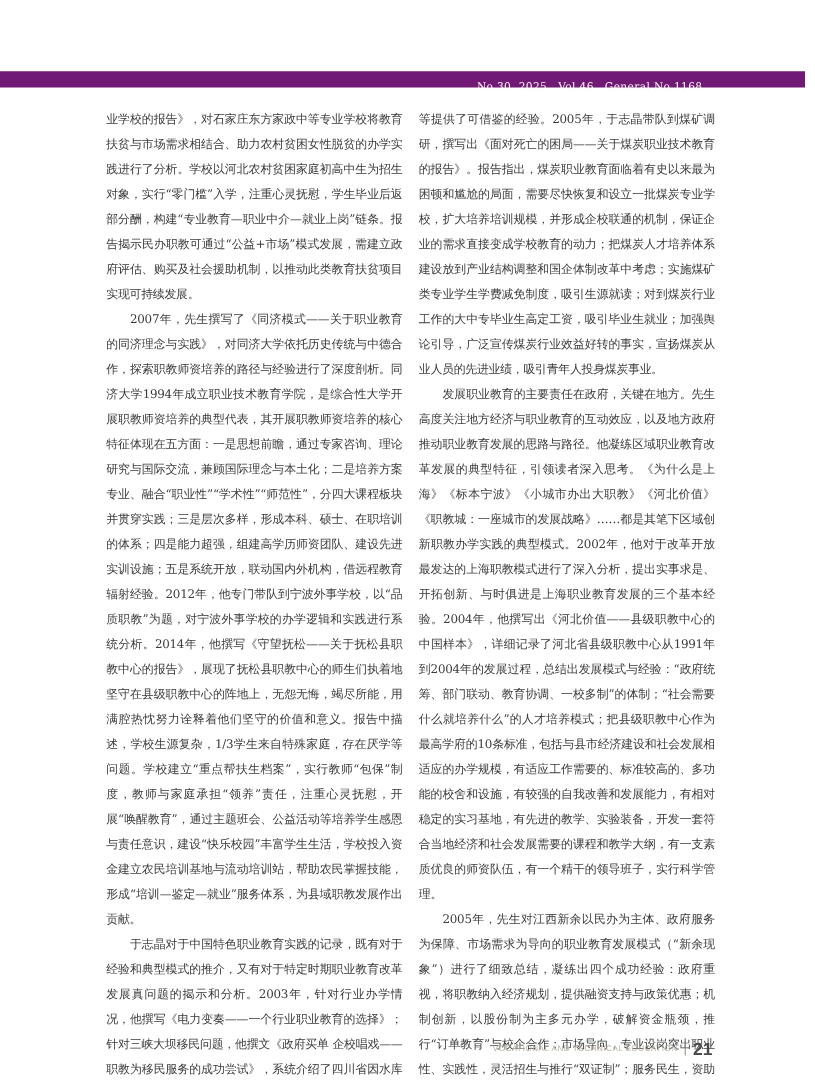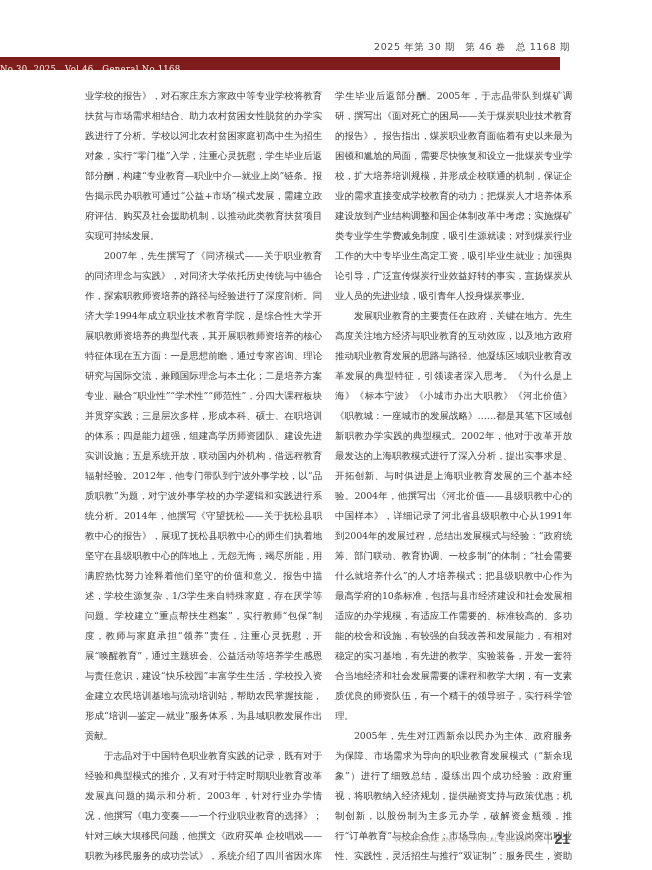--- a/index.html
+++ b/index.html
@@ -13,23 +13,23 @@
   }
   .header-cn {
     position:absolute; top:41px; right:82px;
     font-size:9.5px; color:#4a4a4a;
     font-family:"DejaVu Sans", sans-serif;
     letter-spacing:0.6px;
     white-space:nowrap;
   }
   .header-bar {
     position:absolute; top:57px; left:0;
-    width:560px; height:13px;
-    background:#7f1d1d;
-    text-align:left;
+    width:644px; height:13px;
+    background:#701a75;
+    text-align:right;
   }
   .header-en {
     display:inline-block; margin-right:82px;
     color:#fbf9f4; font-size:8.5px; line-height:13px;
     font-family:"DejaVu Serif", serif;
     letter-spacing:0.3px;
     white-space:nowrap;
   }
   .content {
     position:absolute; left:85px; top:86px;
@@ -62,34 +62,33 @@
   .footer-page {
     font-size:14px; font-weight:bold; color:#4a4a4a;
     font-family:"Liberation Sans", sans-serif;
   }
 </style>
 </head>
 <body>
 
 <div class="page">
 
-  <div class="header-cn">2025 年第 30 期　第 46 卷　总 1168 期</div>
 
   <div class="header-bar">
     <span class="header-en">No.30, 2025　Vol.46　General No.1168</span>
   </div>
 
   <div class="content">
     <div class="col">
       <p class="para">业学校的报告》，对石家庄东方家政中等专业学校将教育扶贫与市场需求相结合、助力农村贫困女性脱贫的办学实践进行了分析。学校以河北农村贫困家庭初高中生为招生对象，实行“零门槛”入学，注重心灵抚慰，学生毕业后返部分酬，构建“专业教育—职业中介—就业上岗”链条。报告揭示民办职教可通过“公益+市场”模式发展，需建立政府评估、购买及社会援助机制，以推动此类教育扶贫项目实现可持续发展。</p>
       <p class="para indent">2007年，先生撰写了《同济模式——关于职业教育的同济理念与实践》，对同济大学依托历史传统与中德合作，探索职教师资培养的路径与经验进行了深度剖析。同济大学1994年成立职业技术教育学院，是综合性大学开展职教师资培养的典型代表，其开展职教师资培养的核心特征体现在五方面：一是思想前瞻，通过专家咨询、理论研究与国际交流，兼顾国际理念与本土化；二是培养方案专业、融合“职业性”“学术性”“师范性”，分四大课程板块并贯穿实践；三是层次多样，形成本科、硕士、在职培训的体系；四是能力超强，组建高学历师资团队、建设先进实训设施；五是系统开放，联动国内外机构，借远程教育辐射经验。2012年，他专门带队到宁波外事学校，以“品质职教”为题，对宁波外事学校的办学逻辑和实践进行系统分析。2014年，他撰写《守望抚松——关于抚松县职教中心的报告》，展现了抚松县职教中心的师生们执着地坚守在县级职教中心的阵地上，无怨无悔，竭尽所能，用满腔热忱努力诠释着他们坚守的价值和意义。报告中描述，学校生源复杂，1/3学生来自特殊家庭，存在厌学等问题。学校建立“重点帮扶生档案”，实行教师“包保”制度，教师与家庭承担“领养”责任，注重心灵抚慰，开展“唤醒教育”，通过主题班会、公益活动等培养学生感恩与责任意识，建设“快乐校园”丰富学生生活，学校投入资金建立农民培训基地与流动培训站，帮助农民掌握技能，形成“培训—鉴定—就业”服务体系，为县域职教发展作出贡献。</p>
       <p class="para indent">于志晶对于中国特色职业教育实践的记录，既有对于经验和典型模式的推介，又有对于特定时期职业教育改革发展真问题的揭示和分析。2003年，针对行业办学情况，他撰写《电力变奏——一个行业职业教育的选择》；针对三峡大坝移民问题，他撰文《政府买单 企校唱戏——职教为移民服务的成功尝试》，系统介绍了四川省因水库建设等产生25万移民，政府、企业、职业学校联手开展“职教移民”，通过移民子女接受职业教育并在企业就业、带动家庭脱贫。该模式为移民安置、“三农”问题解决、职业教育改革</p>
     </div>
     <div class="col">
-      <p class="para">学生毕业后返部分酬。2005年，于志晶带队到煤矿调研，撰写出《面对死亡的困局——关于煤炭职业技术教育的报告》。报告指出，煤炭职业教育面临着有史以来最为困顿和尴尬的局面，需要尽快恢复和设立一批煤炭专业学校，扩大培养培训规模，并形成企校联通的机制，保证企业的需求直接变成学校教育的动力；把煤炭人才培养体系建设放到产业结构调整和国企体制改革中考虑；实施煤矿类专业学生学费减免制度，吸引生源就读；对到煤炭行业工作的大中专毕业生高定工资，吸引毕业生就业；加强舆论引导，广泛宣传煤炭行业效益好转的事实，宣扬煤炭从业人员的先进业绩，吸引青年人投身煤炭事业。</p>
+      <p class="para">等提供了可借鉴的经验。2005年，于志晶带队到煤矿调研，撰写出《面对死亡的困局——关于煤炭职业技术教育的报告》。报告指出，煤炭职业教育面临着有史以来最为困顿和尴尬的局面，需要尽快恢复和设立一批煤炭专业学校，扩大培养培训规模，并形成企校联通的机制，保证企业的需求直接变成学校教育的动力；把煤炭人才培养体系建设放到产业结构调整和国企体制改革中考虑；实施煤矿类专业学生学费减免制度，吸引生源就读；对到煤炭行业工作的大中专毕业生高定工资，吸引毕业生就业；加强舆论引导，广泛宣传煤炭行业效益好转的事实，宣扬煤炭从业人员的先进业绩，吸引青年人投身煤炭事业。</p>
       <p class="para indent">发展职业教育的主要责任在政府，关键在地方。先生高度关注地方经济与职业教育的互动效应，以及地方政府推动职业教育发展的思路与路径。他凝练区域职业教育改革发展的典型特征，引领读者深入思考。《为什么是上海》《标本宁波》《小城市办出大职教》《河北价值》《职教城：一座城市的发展战略》……都是其笔下区域创新职教办学实践的典型模式。2002年，他对于改革开放最发达的上海职教模式进行了深入分析，提出实事求是、开拓创新、与时俱进是上海职业教育发展的三个基本经验。2004年，他撰写出《河北价值——县级职教中心的中国样本》，详细记录了河北省县级职教中心从1991年到2004年的发展过程，总结出发展模式与经验：“政府统筹、部门联动、教育协调、一校多制”的体制；“社会需要什么就培养什么”的人才培养模式；把县级职教中心作为最高学府的10条标准，包括与县市经济建设和社会发展相适应的办学规模，有适应工作需要的、标准较高的、多功能的校舍和设施，有较强的自我改善和发展能力，有相对稳定的实习基地，有先进的教学、实验装备，开发一套符合当地经济和社会发展需要的课程和教学大纲，有一支素质优良的师资队伍，有一个精干的领导班子，实行科学管理。</p>
       <p class="para indent">2005年，先生对江西新余以民办为主体、政府服务为保障、市场需求为导向的职业教育发展模式（“新余现象”）进行了细致总结，凝练出四个成功经验：政府重视，将职教纳入经济规划，提供融资支持与政策优惠；机制创新，以股份制为主多元办学，破解资金瓶颈，推行“订单教育”与校企合作；市场导向，专业设岗突出职业性、实践性，灵活招生与推行“双证制”；服务民生，资助贫困生，培训10万农民、助力脱贫与城市化。报告还引发思考，如民办职教可成主力军、公平竞争促公办校改革、政府“无为而治”与服务转型的重要性，为职教发展提供方向。2005年，他</p>
     </div>
   </div>
 
   <div class="footer">
     <span class="footer-journal">VOCATIONAL AND TECHNICAL EDUCATION</span>
     <span class="footer-sep">|</span>
     <span class="footer-page">21</span>
   </div>

